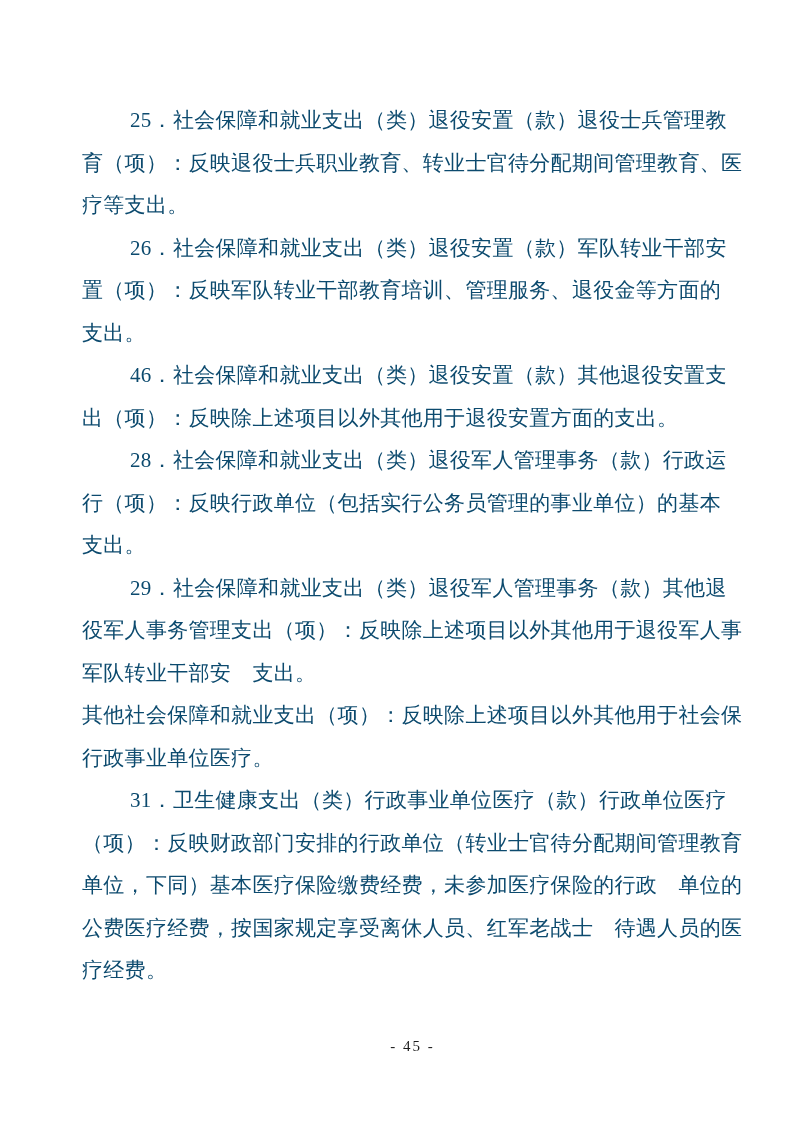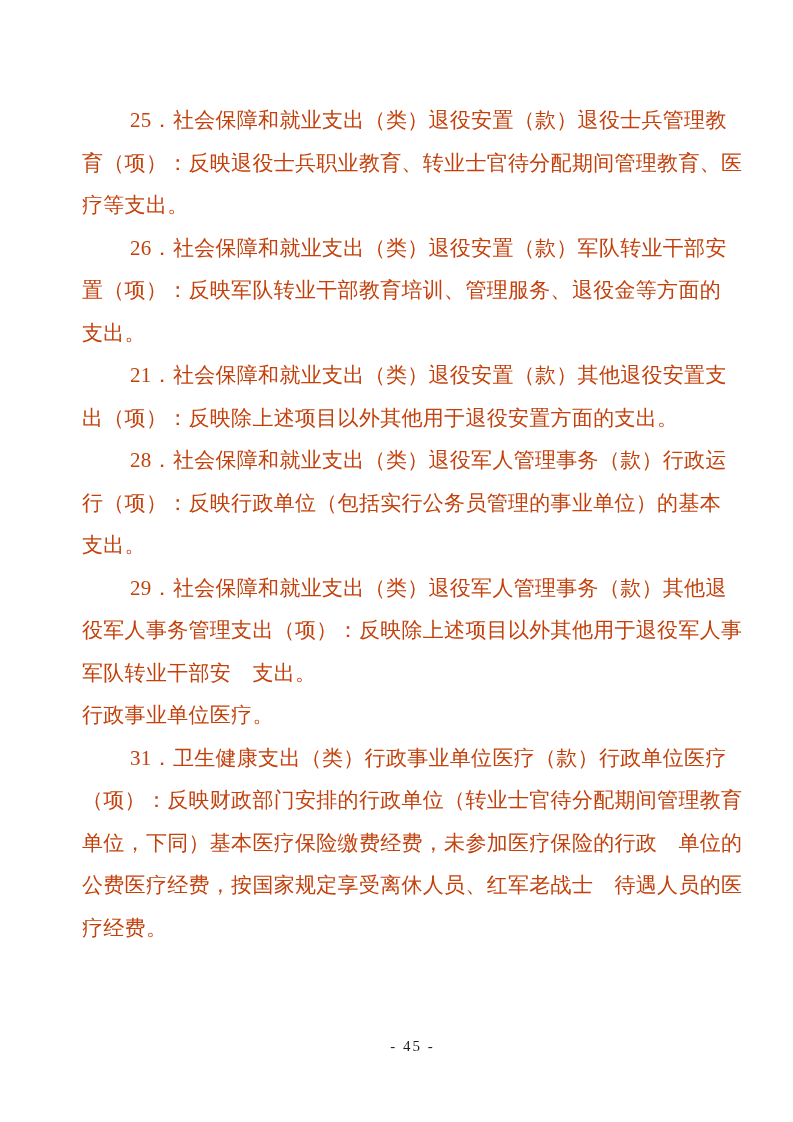--- a/index.html
+++ b/index.html
@@ -23,21 +23,21 @@
     width: 662px;
     color: #161616;
   }
   .para { }
   .line {
     height: 42.5px;
     line-height: 42.5px;
     font-size: 21px;
     letter-spacing: 0.3px;
     white-space: nowrap;
-    color: #c2410c;
+    color: #0c4a6e;
   }
   .line.first {
     text-indent: 48px;
   }
   .footer {
     position: absolute;
     top: 1036px;
     left: 16px;
     width: 793px;
     text-align: center;
@@ -62,37 +62,38 @@
       <div class="line">疗等支出。</div>
     </div>
 
     <div class="para">
       <div class="line first">26．社会保障和就业支出（类）退役安置（款）军队转业干部安</div>
       <div class="line">置（项）：反映军队转业干部教育培训、管理服务、退役金等方面的</div>
       <div class="line">支出。</div>
     </div>
 
     <div class="para">
-      <div class="line first">21．社会保障和就业支出（类）退役安置（款）其他退役安置支</div>
+      <div class="line first">46．社会保障和就业支出（类）退役安置（款）其他退役安置支</div>
       <div class="line">出（项）：反映除上述项目以外其他用于退役安置方面的支出。</div>
     </div>
 
     <div class="para">
       <div class="line first">28．社会保障和就业支出（类）退役军人管理事务（款）行政运</div>
       <div class="line">行（项）：反映行政单位（包括实行公务员管理的事业单位）的基本</div>
       <div class="line">支出。</div>
     </div>
 
     <div class="para">
       <div class="line first">29．社会保障和就业支出（类）退役军人管理事务（款）其他退</div>
       <div class="line">役军人事务管理支出（项）：反映除上述项目以外其他用于退役军人事</div>
       <div class="line">军队转业干部安　支出。</div>
     </div>
 
     <div class="para">
+      <div class="line">其他社会保障和就业支出（项）：反映除上述项目以外其他用于社会保</div>
       <div class="line">行政事业单位医疗。</div>
     </div>
 
     <div class="para">
       <div class="line first">31．卫生健康支出（类）行政事业单位医疗（款）行政单位医疗</div>
       <div class="line">（项）：反映财政部门安排的行政单位（转业士官待分配期间管理教育</div>
       <div class="line">单位，下同）基本医疗保险缴费经费，未参加医疗保险的行政　单位的</div>
       <div class="line">公费医疗经费，按国家规定享受离休人员、红军老战士　待遇人员的医</div>
       <div class="line">疗经费。</div>
     </div>

